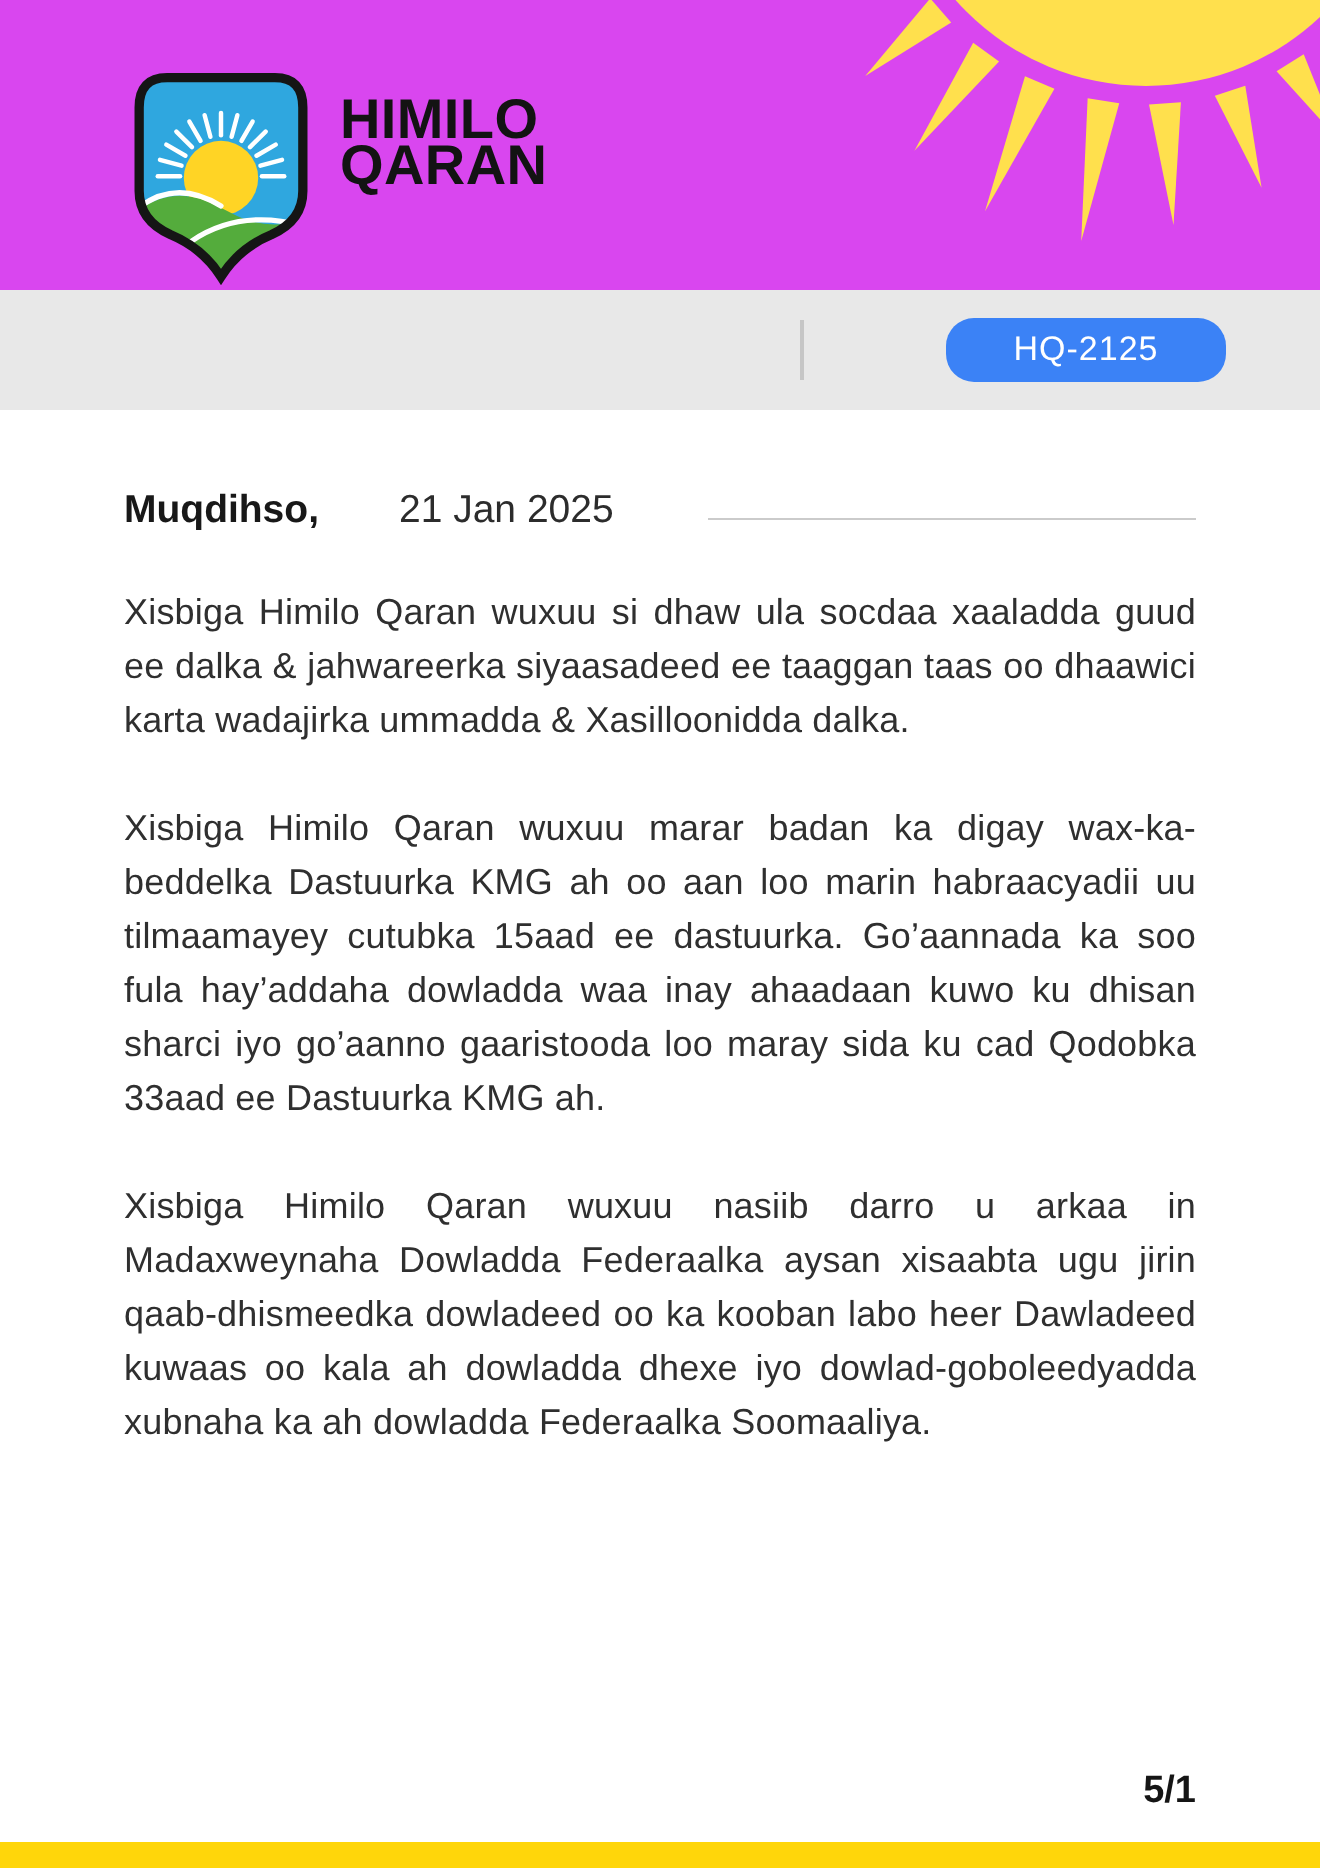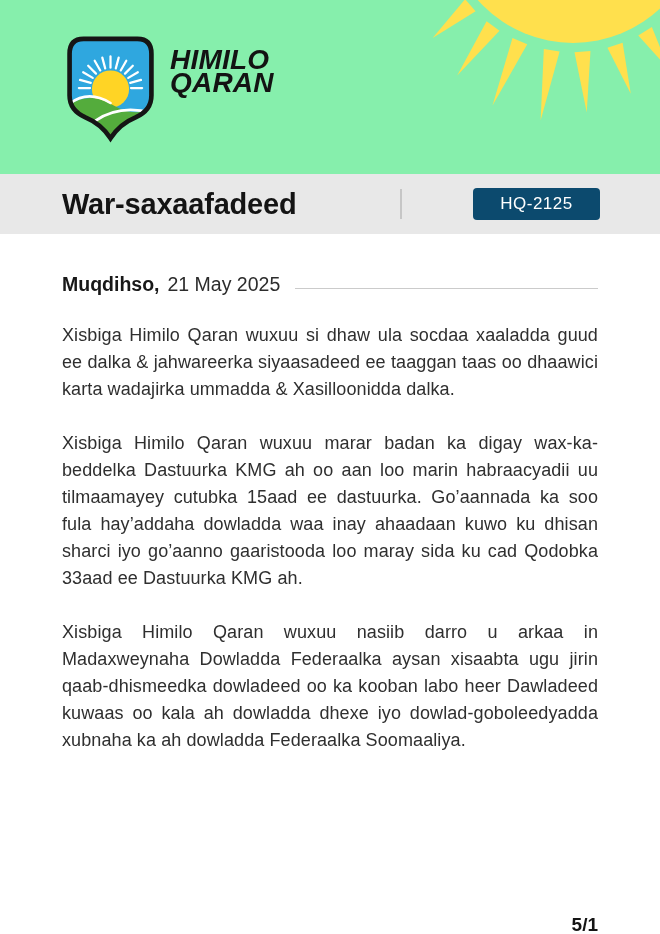--- a/index.html
+++ b/index.html
@@ -4,46 +4,46 @@
 <style>
   html,body{margin:0;padding:0;}
   body{
     width:660px;height:934px;overflow:hidden;background:#ffffff;
     font-family:"Liberation Sans",sans-serif;
     -webkit-font-smoothing:antialiased;
   }
   .page{position:relative;width:660px;height:934px;background:#ffffff;}
 
   
-  .masthead{position:relative;height:174px;background:#86efac;overflow:hidden;font-style:italic;}
+  .masthead{position:relative;height:145px;background:#d946ef;overflow:hidden;}
   .sun-decoration{position:absolute;top:0;right:0;display:block;}
   .brand{position:absolute;left:64px;top:36px;display:flex;align-items:flex-start;}
   .emblem{width:93px;height:107px;display:block;}
   .brand-text{margin-left:13px;margin-top:12px;}
   .brand-text span{
     display:block;font-size:28px;font-weight:800;line-height:23px;
     color:#131313;letter-spacing:.2px;
   }
 
   
   .banner{position:relative;height:60px;background:#E8E8E8;}
   .banner-title{
     position:absolute;left:62px;top:50%;transform:translateY(-50%);
     margin:0;font-size:29px;font-weight:800;color:#141414;letter-spacing:-.2px;
   }
   .v-divider{position:absolute;left:400px;top:15px;width:2px;height:30px;background:#c6c6c6;}
   .ref-badge{
-    position:absolute;left:473px;top:14px;width:127px;height:32px;
-    background:#0c4a6e;color:#ffffff;font-size:17px;letter-spacing:.5px;
-    display:flex;align-items:center;justify-content:center;border-radius:4px;
+    position:absolute;left:473px;top:14px;width:140px;height:32px;
+    background:#3b82f6;color:#ffffff;font-size:17px;letter-spacing:.5px;
+    display:flex;align-items:center;justify-content:center;border-radius:14px;
   }
 
   
   .content{position:relative;height:716px;padding:39px 62px 0;box-sizing:border-box;background:#ffffff;}
-  .dateline{display:flex;align-items:center;margin:0 0 26px;}
+  .dateline{display:flex;align-items:center;margin:0 0 26px;gap:32px;}
   .dateline .city{font-size:19.5px;font-weight:700;color:#181818;}
   .dateline .date{font-size:19.5px;font-weight:400;color:#2c2c2c;margin-left:8px;}
   .dateline .rule{flex:1;height:1px;background:#cbcbcb;margin-left:15px;position:relative;top:4px;}
   .content p{
     margin:0 0 27px;font-size:18px;line-height:27px;text-align:justify;
     color:#2f2f2f;letter-spacing:.1px;
   }
   .page-number{
     position:absolute;right:62px;bottom:14px;
     font-size:19px;font-weight:700;color:#151515;
@@ -103,29 +103,28 @@
         <path d="M21 3 H79 Q94 3 94 19 V64 Q94 80 77 87.5 Q60 94.5 50 110 Q40 94.5 23 87.5 Q6 80 6 64 V19 Q6 3 21 3 Z" fill="none" stroke="#151515" stroke-width="5"></path>
       </svg>
       <div class="brand-text">
         <span>HIMILO</span>
         <span>QARAN</span>
       </div>
     </div>
   </header>
 
   <div class="banner">
-    <h1 class="banner-title">War-saxaafadeed</h1>
     <span class="v-divider"></span>
     <span class="ref-badge">HQ-2125</span>
   </div>
 
   <main class="content">
     <div class="dateline">
       <span class="city">Muqdihso,</span>
-      <span class="date">21 May 2025</span>
+      <span class="date">21 Jan 2025</span>
       <span class="rule"></span>
     </div>
     <p>Xisbiga Himilo Qaran wuxuu si dhaw ula socdaa xaaladda guud ee dalka &amp; jahwareerka siyaasadeed ee taaggan taas oo dhaawici karta wadajirka ummadda &amp; Xasilloonidda dalka.</p>
     <p>Xisbiga Himilo Qaran wuxuu marar badan ka digay wax-ka-beddelka Dastuurka KMG ah oo aan loo marin habraacyadii uu tilmaamayey cutubka 15aad ee dastuurka. Go’aannada ka soo fula hay’addaha dowladda waa inay ahaadaan kuwo ku dhisan sharci iyo go’aanno gaaristooda loo maray sida ku cad Qodobka 33aad ee Dastuurka KMG ah.</p>
     <p>Xisbiga Himilo Qaran wuxuu nasiib darro u arkaa in Madaxweynaha Dowladda Federaalka aysan xisaabta ugu jirin qaab-dhismeedka dowladeed oo ka kooban labo heer Dawladeed kuwaas oo kala ah dowladda dhexe iyo dowlad-goboleedyadda xubnaha ka ah dowladda Federaalka Soomaaliya.</p>
     <div class="page-number">5/1</div>
   </main>
 
   <footer class="footer-strip"></footer>
 

